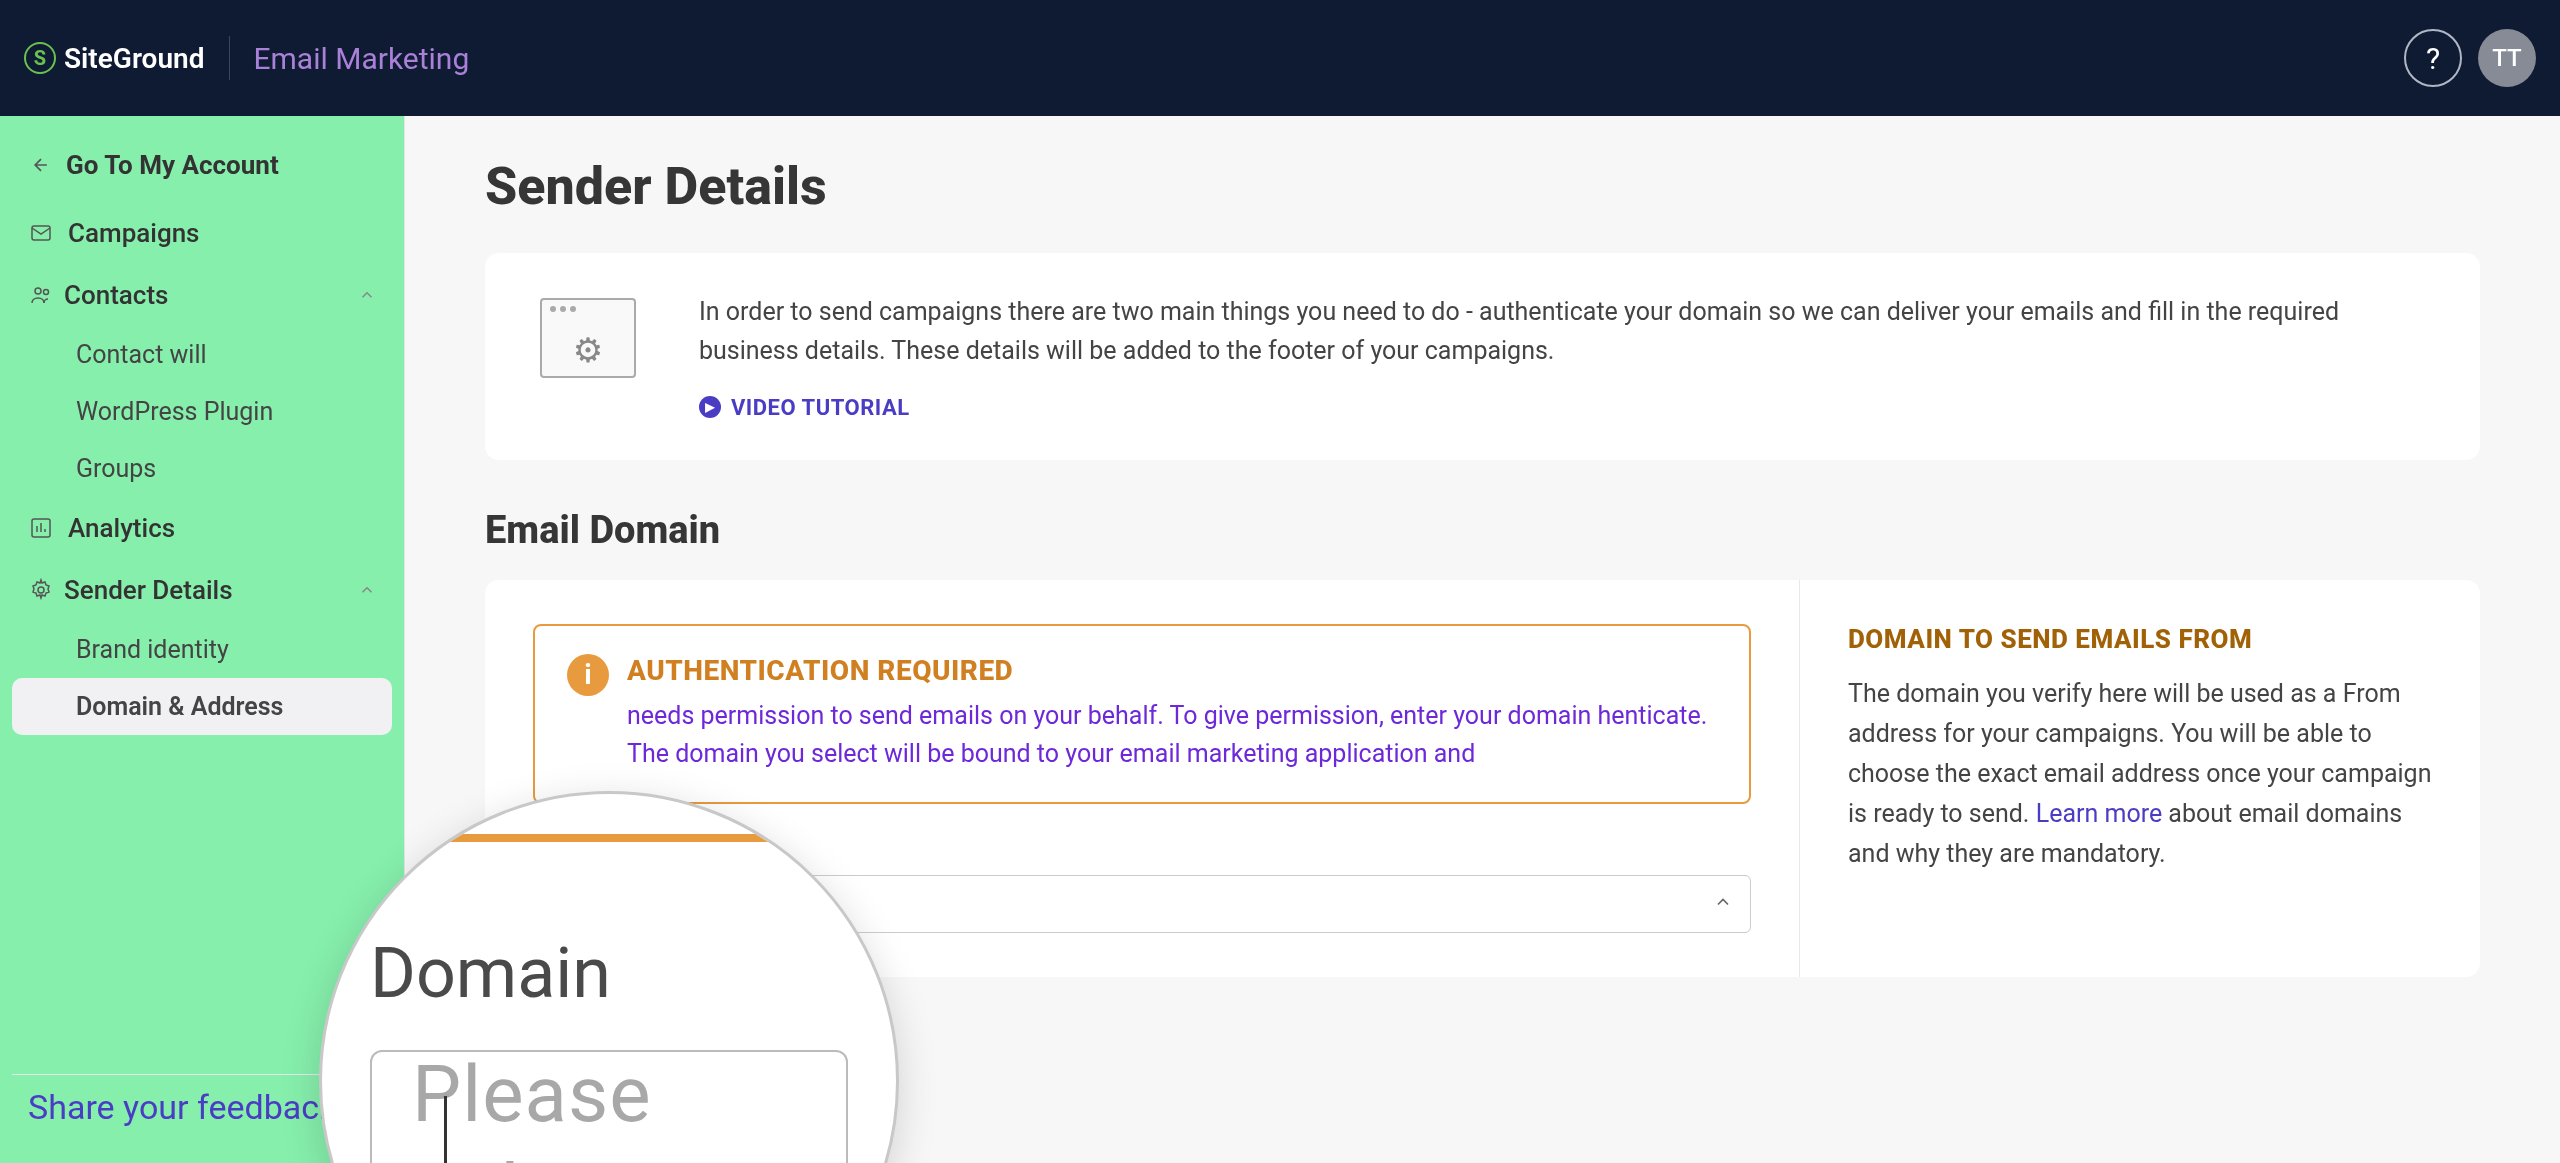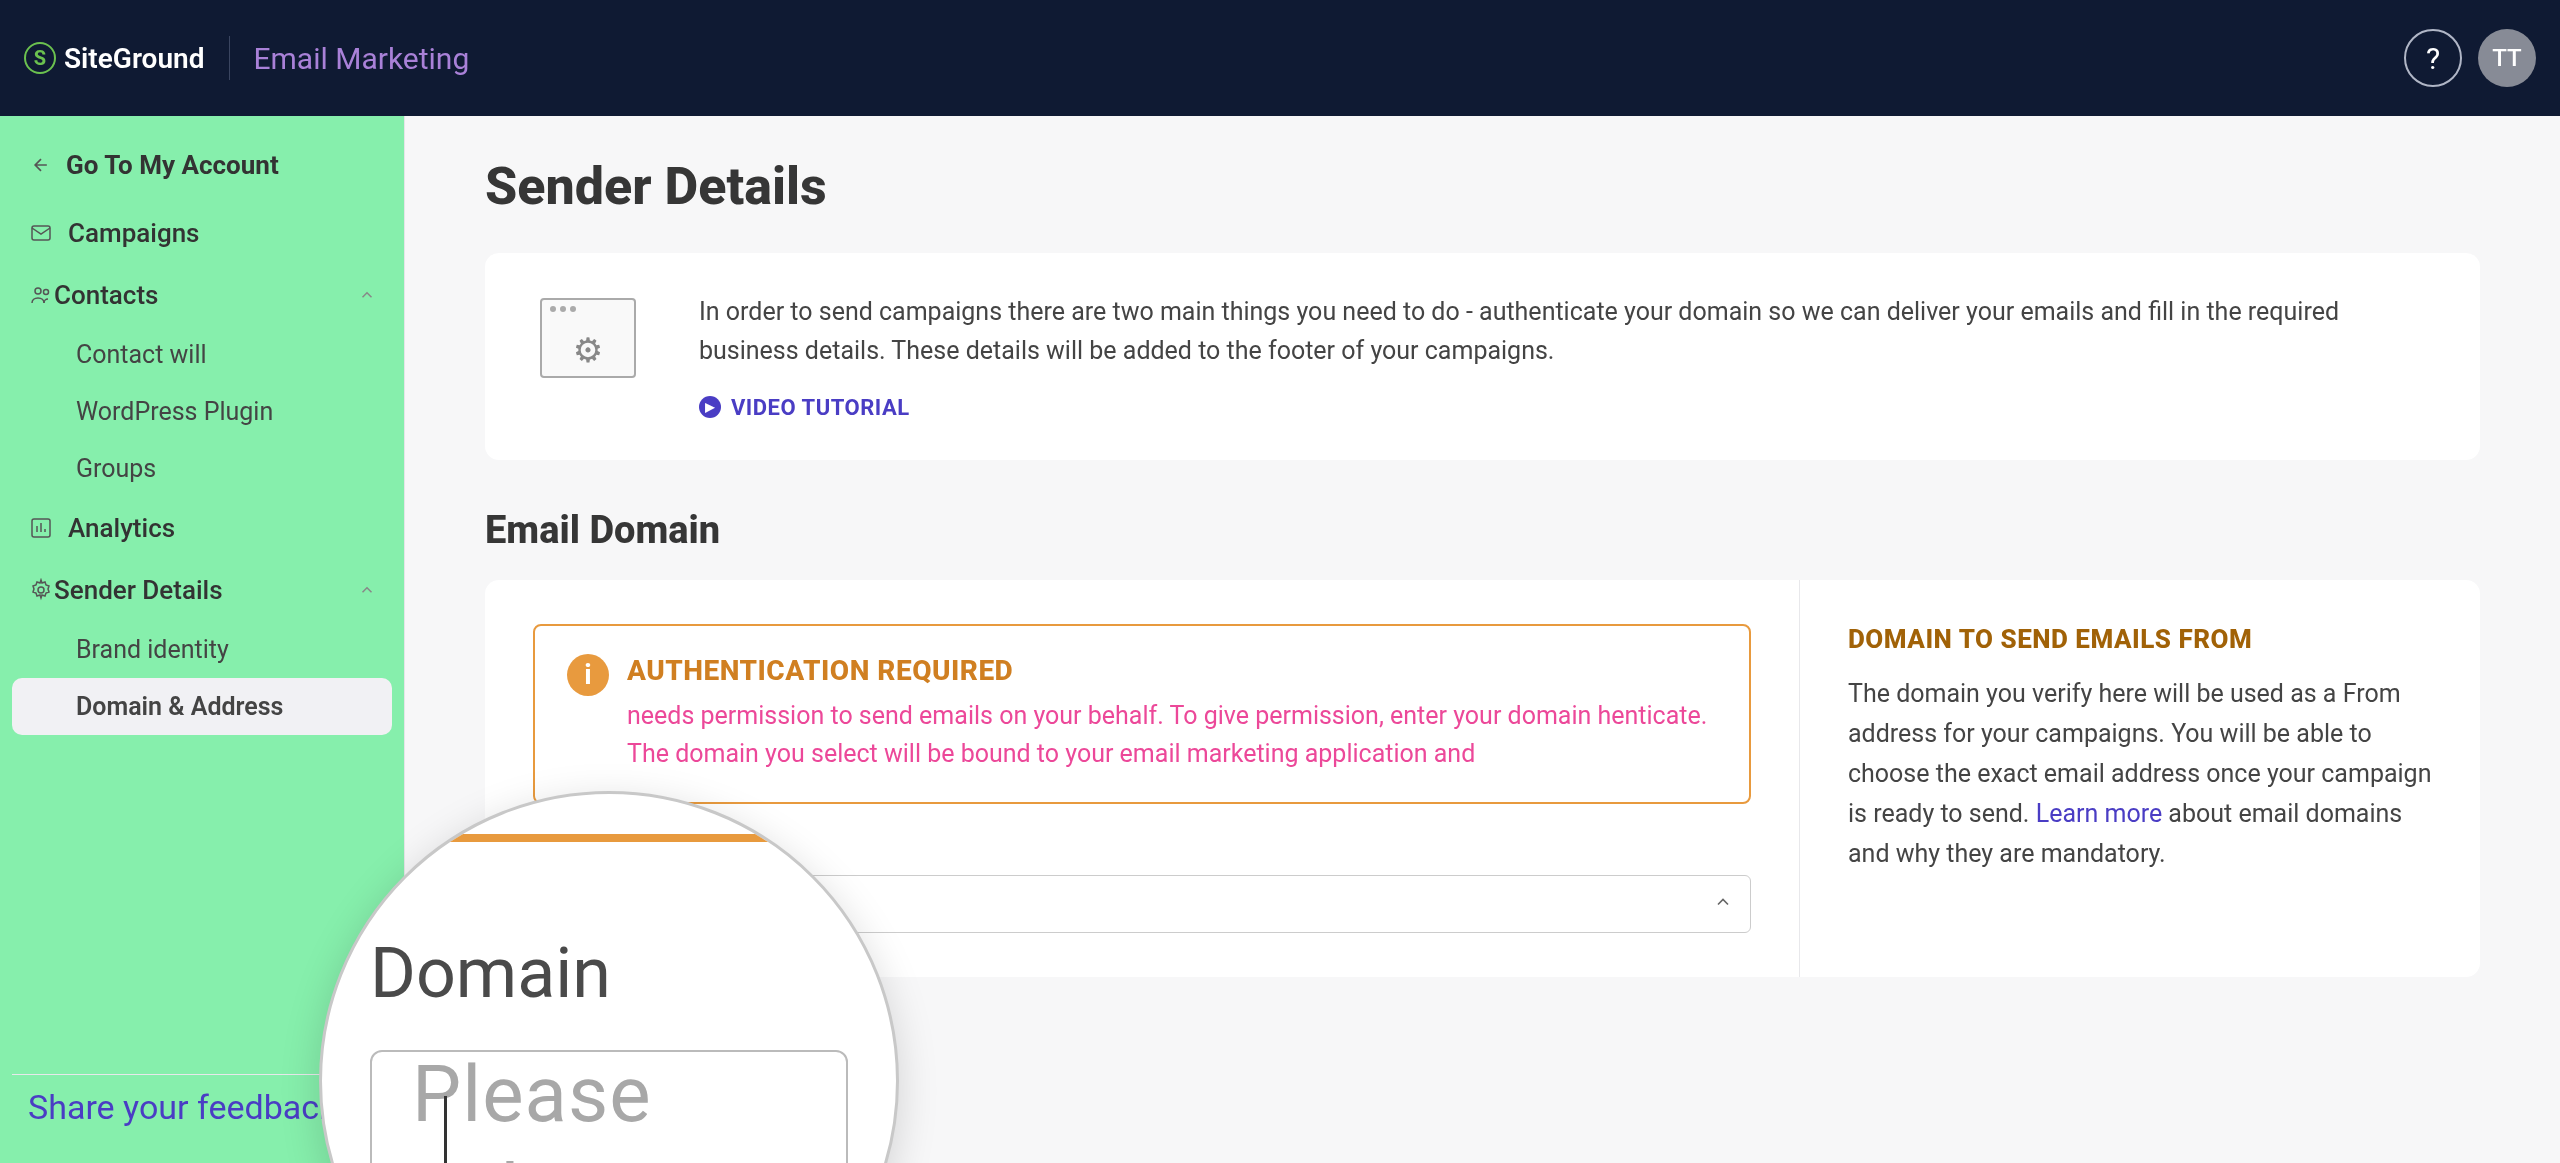--- a/index.html
+++ b/index.html
@@ -119,21 +119,21 @@
       font-weight: 500;
       cursor: pointer;
       border-radius: 10px;
     }
     .nav-item.expandable {
       justify-content: space-between;
     }
     .nav-item-left {
       display: flex;
       align-items: center;
-      gap: 0;
+      gap: 10px;
       justify-content: flex-end;
     }
     .nav-sub {
       padding: 14px 16px 14px 64px;
       color: #444;
       font-size: 25px;
       cursor: pointer;
       border-radius: 10px;
     }
     .nav-sub.active {
@@ -291,21 +291,21 @@
     .alert-title {
       color: #d07f21;
       font-size: 28px;
       font-weight: 800;
       letter-spacing: 0.5px;
       margin-bottom: 10px;
     }
     .alert-body {
       font-size: 25px;
       line-height: 1.55;
-      color: #ec4899;
+      color: #6d28d9;
     }
     .domain-label {
       font-size: 25px;
       font-weight: 600;
       color: #444;
       margin-bottom: 12px;
     }
     .domain-input-wrap {
       position: relative;
     }

